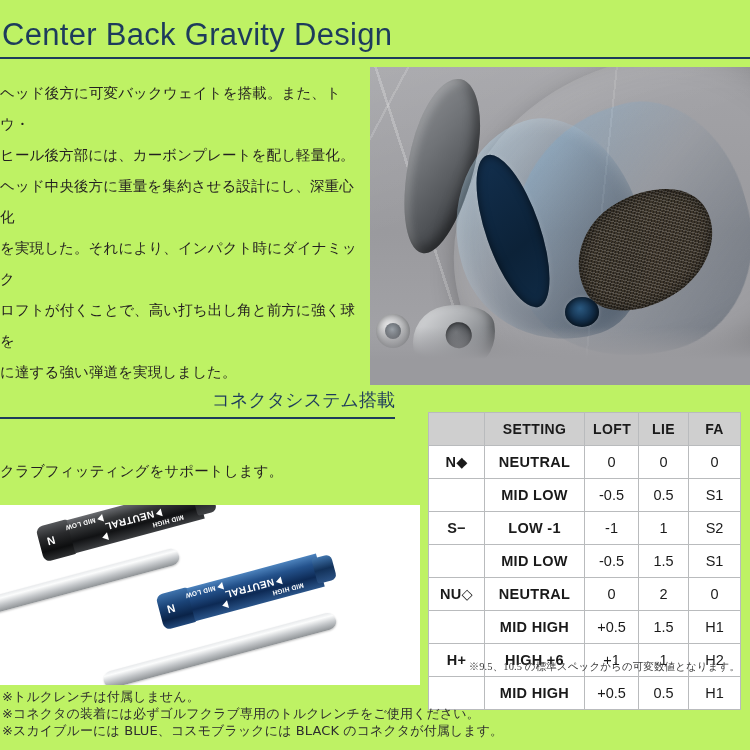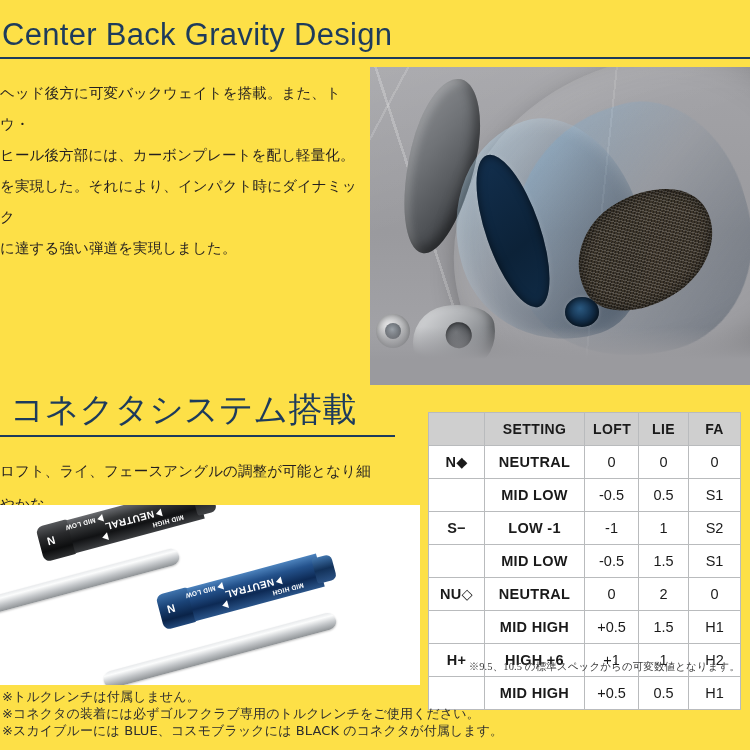--- a/index.html
+++ b/index.html
@@ -7,21 +7,21 @@
   html, body {
     margin: 0; padding: 0;
     width: 750px; height: 750px;
     background: #ffffff;
     font-family: "Liberation Sans", "DejaVu Sans", sans-serif;
     overflow: hidden;
   }
   #page {
     position: relative;
     width: 750px; height: 750px;
-    background: #fde047;
+    background: #bef264;
   }
 
   
   .sec1-head {
     position: absolute;
     left: 0; top: 18px;
     width: 750px;
   }
   .head-title {
     font-size: 31px;
@@ -182,26 +182,27 @@
   }
 
   
   .sec2-head {
     position: absolute;
     left: 0; top: 390px;
     width: 395px;
   }
   .head-title-jp {
     font-family: "DejaVu Sans", "Liberation Sans", sans-serif;
-    font-size: 34px;
+    font-size: 18px;
     font-weight: 400;
     color: #1d3b5c;
     line-height: 1.15;
     padding-left: 10px;
     white-space: nowrap;
+    text-align: right;
   }
   .head-rule2 {
     margin-top: 6px;
     width: 395px;
     height: 2px;
     background: #1d3b5c;
   }
 
   .sec2-body {
     position: absolute;
@@ -338,21 +339,23 @@
 <div id="page">
 
   <div class="sec1-head">
     <div class="head-title">Center Back Gravity Design</div>
     <div class="head-rule"></div>
   </div>
 
   <div class="sec1-body">
     <p class="jp-par">ヘッド後方に可変バックウェイトを搭載。また、トウ・</p>
     <p class="jp-par">ヒール後方部には、カーボンプレートを配し軽量化。</p>
+    <p class="jp-par">ヘッド中央後方に重量を集約させる設計にし、深重心化</p>
     <p class="jp-par">を実現した。それにより、インパクト時にダイナミック</p>
+    <p class="jp-par">ロフトが付くことで、高い打ち出し角と前方に強く球を</p>
     <p class="jp-par">に達する強い弾道を実現しました。</p>
   </div>
 
   <div class="hero">
     <div class="hero-bg"></div>
     <div class="back-weight"></div>
     <div class="head-body"></div>
     <div class="head-ridge"></div>
     <div class="head-lip"></div>
     <div class="head-slot"></div>
@@ -362,21 +365,20 @@
     <div class="screw"></div>
     <div class="hero-shadow"></div>
   </div>
 
   <div class="sec2-head">
     <div class="head-title-jp">コネクタシステム搭載</div>
     <div class="head-rule2"></div>
   </div>
 
   <div class="sec2-body">
-    <p class="jp-par">ロフト、ライ、フェースアングルの調整が可能となり細やかな</p>
     <p class="jp-par">クラブフィッティングをサポートします。</p>
   </div>
 
   <div class="connectors">
     <div class="shaft a"></div>
     <div class="shaft b"></div>
 
     <div class="conn black">
       <div class="ferrule"></div>
       <div class="body"></div>

